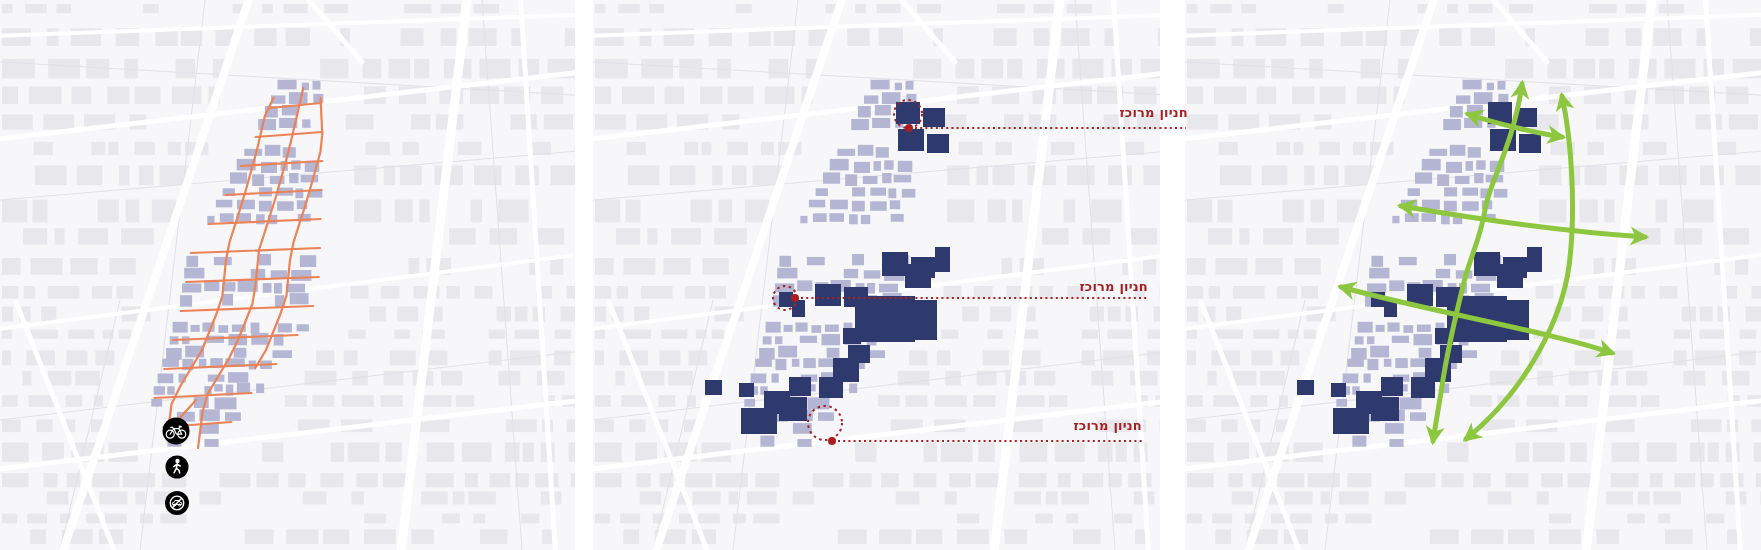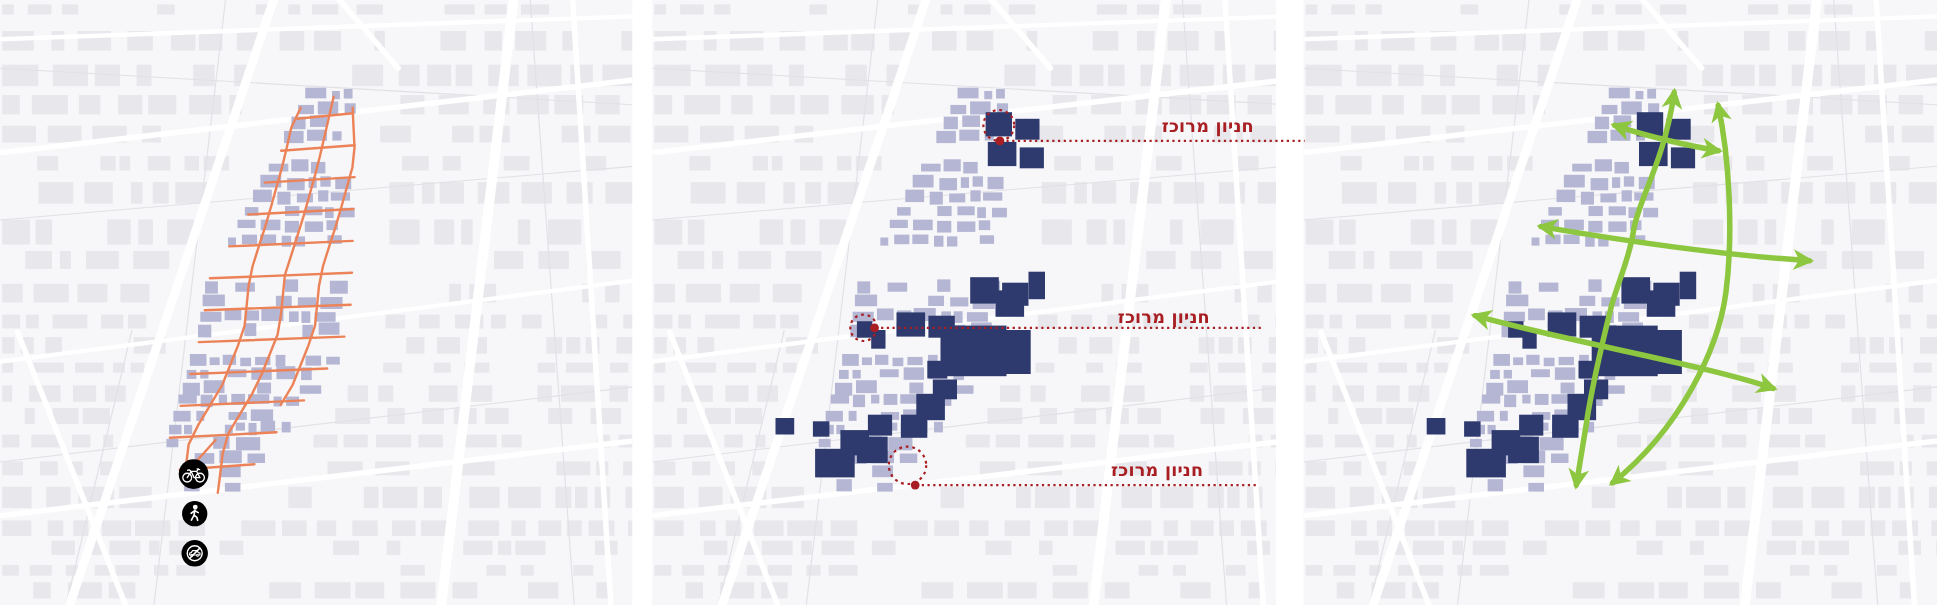--- a/index.html
+++ b/index.html
@@ -5,21 +5,21 @@
   html,body{margin:0;padding:0;background:#fff;}
   #stage{position:relative;width:1761px;height:550px;background:#ffffff;overflow:hidden;
          font-family:"DejaVu Sans", sans-serif;}
   .panel{position:absolute;top:0;height:550px;overflow:hidden;background:#f7f7f9;}
   #panel1{left:0;width:575px;}
   #panel2{left:593px;width:567px;}
   #panel3{left:1185px;width:576px;}
   .gap{position:absolute;top:0;height:550px;background:#ffffff;}
   svg{display:block;}
   #annsvg{position:absolute;left:0;top:0;pointer-events:none;}
-  .heblabel{position:absolute;direction:rtl;text-align:center;font-weight:bold;font-size:16px;
+  .heblabel{position:absolute;direction:rtl;text-align:right;font-weight:bold;font-size:13px;
             letter-spacing:0.2px;white-space:nowrap;pointer-events:none;}
   #lbl1{left:1008px;top:105px;width:180px;}
   #lbl2{left:968px;top:279px;width:180px;}
   #lbl3{left:962px;top:418px;width:180px;}
 </style>
 </head>
 <body>
 
 <div id="stage">
 

